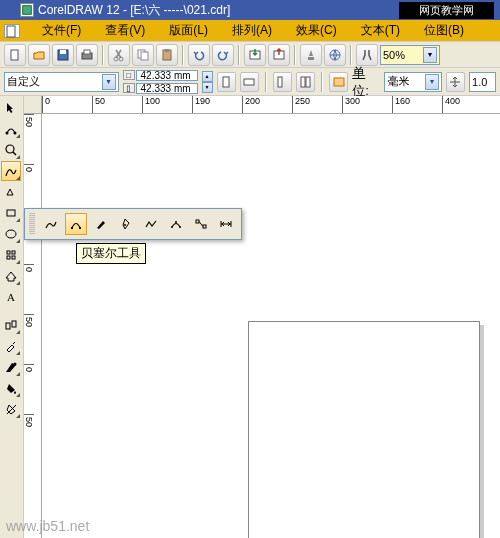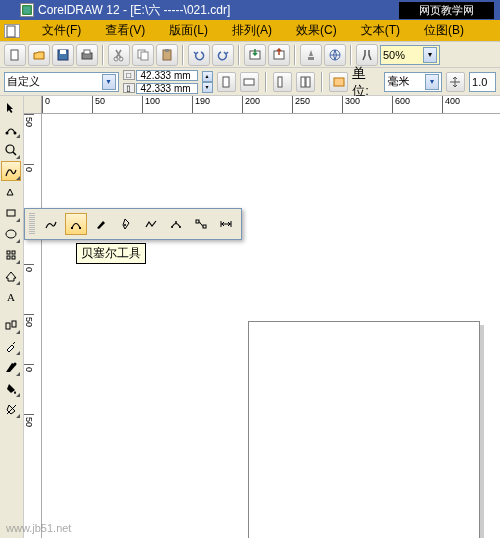--- a/index.html
+++ b/index.html
@@ -47,21 +47,21 @@
 
 .flyout { position: absolute; left: 24px; top: 208px; background: #ece9d8; border: 1px solid #7a96b5; box-shadow: 2px 2px 4px rgba(0,0,0,0.3); display: flex; align-items: center; padding: 4px; gap: 3px; z-index: 10; }
 .fly-handle { width: 6px; height: 22px; background: repeating-linear-gradient(#bbb,#bbb 1px,#ece9d8 1px,#ece9d8 2px); margin-right: 2px; }
 .fly-btn { width: 22px; height: 22px; border: 1px solid transparent; background: #ece9d8; display: flex; align-items: center; justify-content: center; }
 .fly-btn.sel { background: linear-gradient(#fff3d0,#ffd97a); border: 1px solid #d0a040; }
 
 .tooltip { position: absolute; left: 76px; top: 243px; background: #ffffe1; border: 1px solid #000; padding: 1px 4px; font-size: 12px; z-index: 11; }
 
 .page-rect { position: absolute; left: 224px; top: 225px; width: 232px; height: 232px; background: #fff; border: 1px solid #888; box-shadow: 4px 4px 0 #ccc; }
 
-.watermark-bottom { position: absolute; left: 6px; bottom: 4px; color: #888; font-size: 11px; opacity: 0.7; }
+.watermark-bottom { position: absolute; left: 6px; bottom: 4px; color: #888; font-size: 14px; opacity: 0.7; }
 
 svg { width: 14px; height: 14px; }
 </style>
 </head>
 <body>
 
 <div class="title-bar">
   <div class="app-icon">
     <svg viewBox="0 0 14 14">
         <rect x="2" y="2" width="10" height="10" fill="#4a8" stroke="#060"></rect>
@@ -345,21 +345,21 @@
   <div class="canvas-area">
     <div class="ruler-corner"></div>
     <div class="ruler-h">
       <div class="tick">0</div>
       <div class="tick">50</div>
       <div class="tick">100</div>
       <div class="tick">190</div>
       <div class="tick">200</div>
       <div class="tick">250</div>
       <div class="tick">300</div>
-      <div class="tick">600</div>
+      <div class="tick">160</div>
       <div class="tick">400</div>
     </div>
     <div class="ruler-v">
       <div class="tick">50</div>
       <div class="tick">0</div>
       <div class="tick">50</div>
       <div class="tick">0</div>
       <div class="tick">50</div>
       <div class="tick">0</div>
       <div class="tick">50</div>

